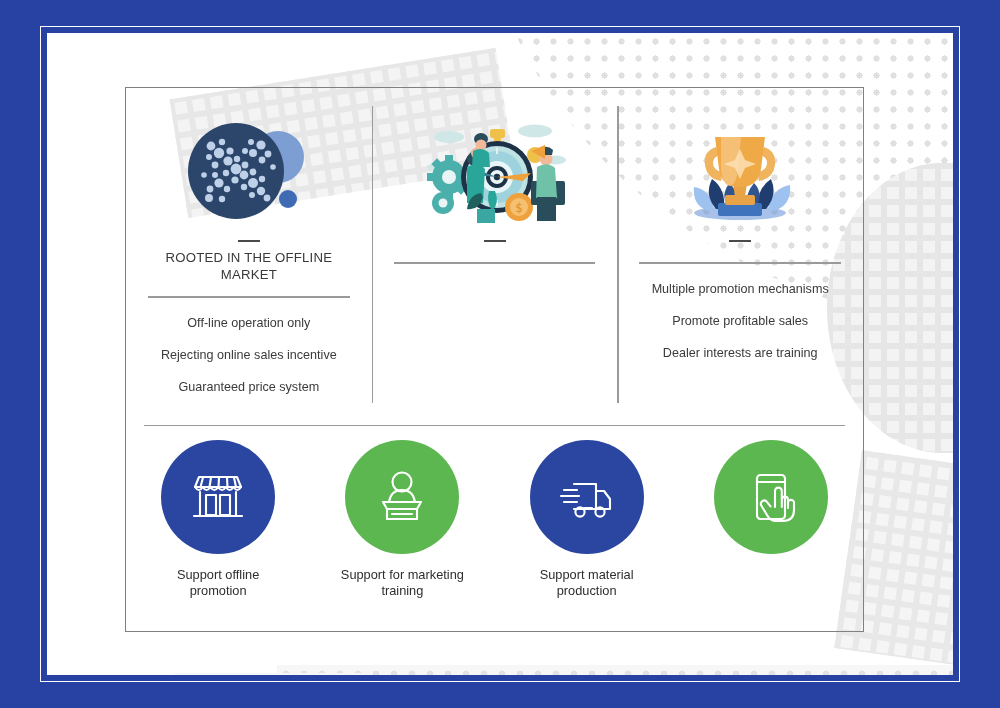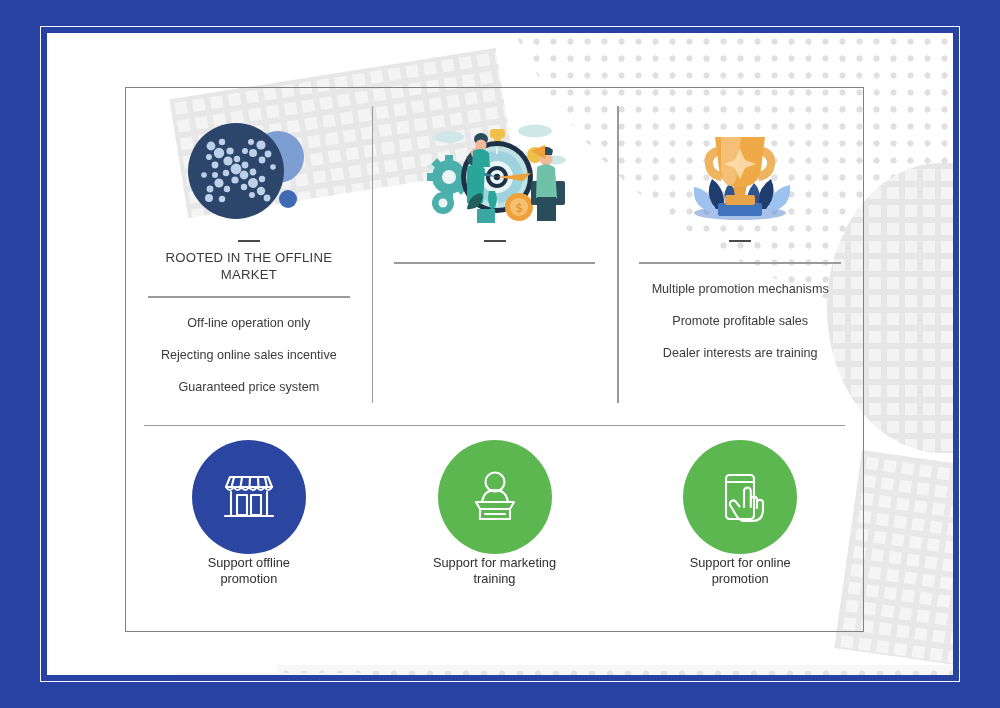--- a/index.html
+++ b/index.html
@@ -142,21 +142,21 @@
     display:flex;align-items:flex-start;
   }
   .bitem{
     flex:1;display:flex;flex-direction:column;align-items:center;
   }
   .circ{
     width:114px;height:114px;border-radius:50%;
     display:flex;align-items:center;justify-content:center;
   }
   .blabel{
-    margin-top:1px;font-size:12.8px;color:#2e2e2e;text-align:center;line-height:1.25;
+    margin-top:13px;font-size:12.8px;color:#2e2e2e;text-align:center;line-height:1.25;
     width:140px;
   }
 </style>
 </head>
 <body>
 
 <div id="stage">
 
   <div class="page-white">
 
@@ -381,30 +381,44 @@
             <circle cx="32" cy="17" r="9.5"></circle>
             <path d="M19 37 q2 -12 13 -12 q11 0 13 12"></path>
             <path d="M13 37 H51 L47 44 H17 Z"></path>
             <path d="M17 44 V54 H47 V44"></path>
             <line x1="22" y1="49" x2="42" y2="49"></line>
           </svg>
         </div>
         <div class="blabel">Support for marketing training</div>
       </div>
 
+      <div class="bitem">
+        <div class="circ" style="background:#2b46a0">
+          <svg width="64" height="64" viewBox="0 0 64 64" fill="none" stroke="#ffffff" stroke-width="2.1" stroke-linejoin="round" stroke-linecap="round">
+            <path d="M19 19 H41 V44 H19"></path>
+            <path d="M41 26 H49 L55 34 V44 H41"></path>
+            <circle cx="25" cy="47" r="4.6"></circle>
+            <circle cx="45" cy="47" r="4.6"></circle>
+            <line x1="9" y1="25" x2="22" y2="25"></line>
+            <line x1="6" y1="31" x2="24" y2="31"></line>
+            <line x1="9" y1="37" x2="22" y2="37"></line>
+            <line x1="29" y1="43" x2="37" y2="43"></line>
+          </svg>
+        </div>
+        <div class="blabel">Support material production</div>
+      </div>
 
       <div class="bitem">
         <div class="circ" style="background:#5cb750">
           <svg width="64" height="64" viewBox="0 0 64 64" fill="none" stroke="#ffffff" stroke-width="2.1" stroke-linejoin="round" stroke-linecap="round">
             <rect x="18" y="10" width="28" height="44" rx="3.5"></rect>
             <line x1="18" y1="17" x2="46" y2="17"></line>
             <path d="M36 26 v16"></path>
             <path d="M36 26 a3.4 3.4 0 0 1 6.8 0 v16"></path>
             <path d="M42.8 34 a3.2 3.2 0 0 1 6.2 0 v9"></path>
             <path d="M49 37 a3.2 3.2 0 0 1 6 0 v8 q0 11 -11 11 h-7 q-6 0 -9 -6 l-6 -10 a3.4 3.4 0 0 1 5.5 -3.6 l4 5"></path>
           </svg>
         </div>
-        <div class="blabel">Support for online promotion</div>
       </div>
 
     </div>
   </div>
 </div>
 
 </body></html>

